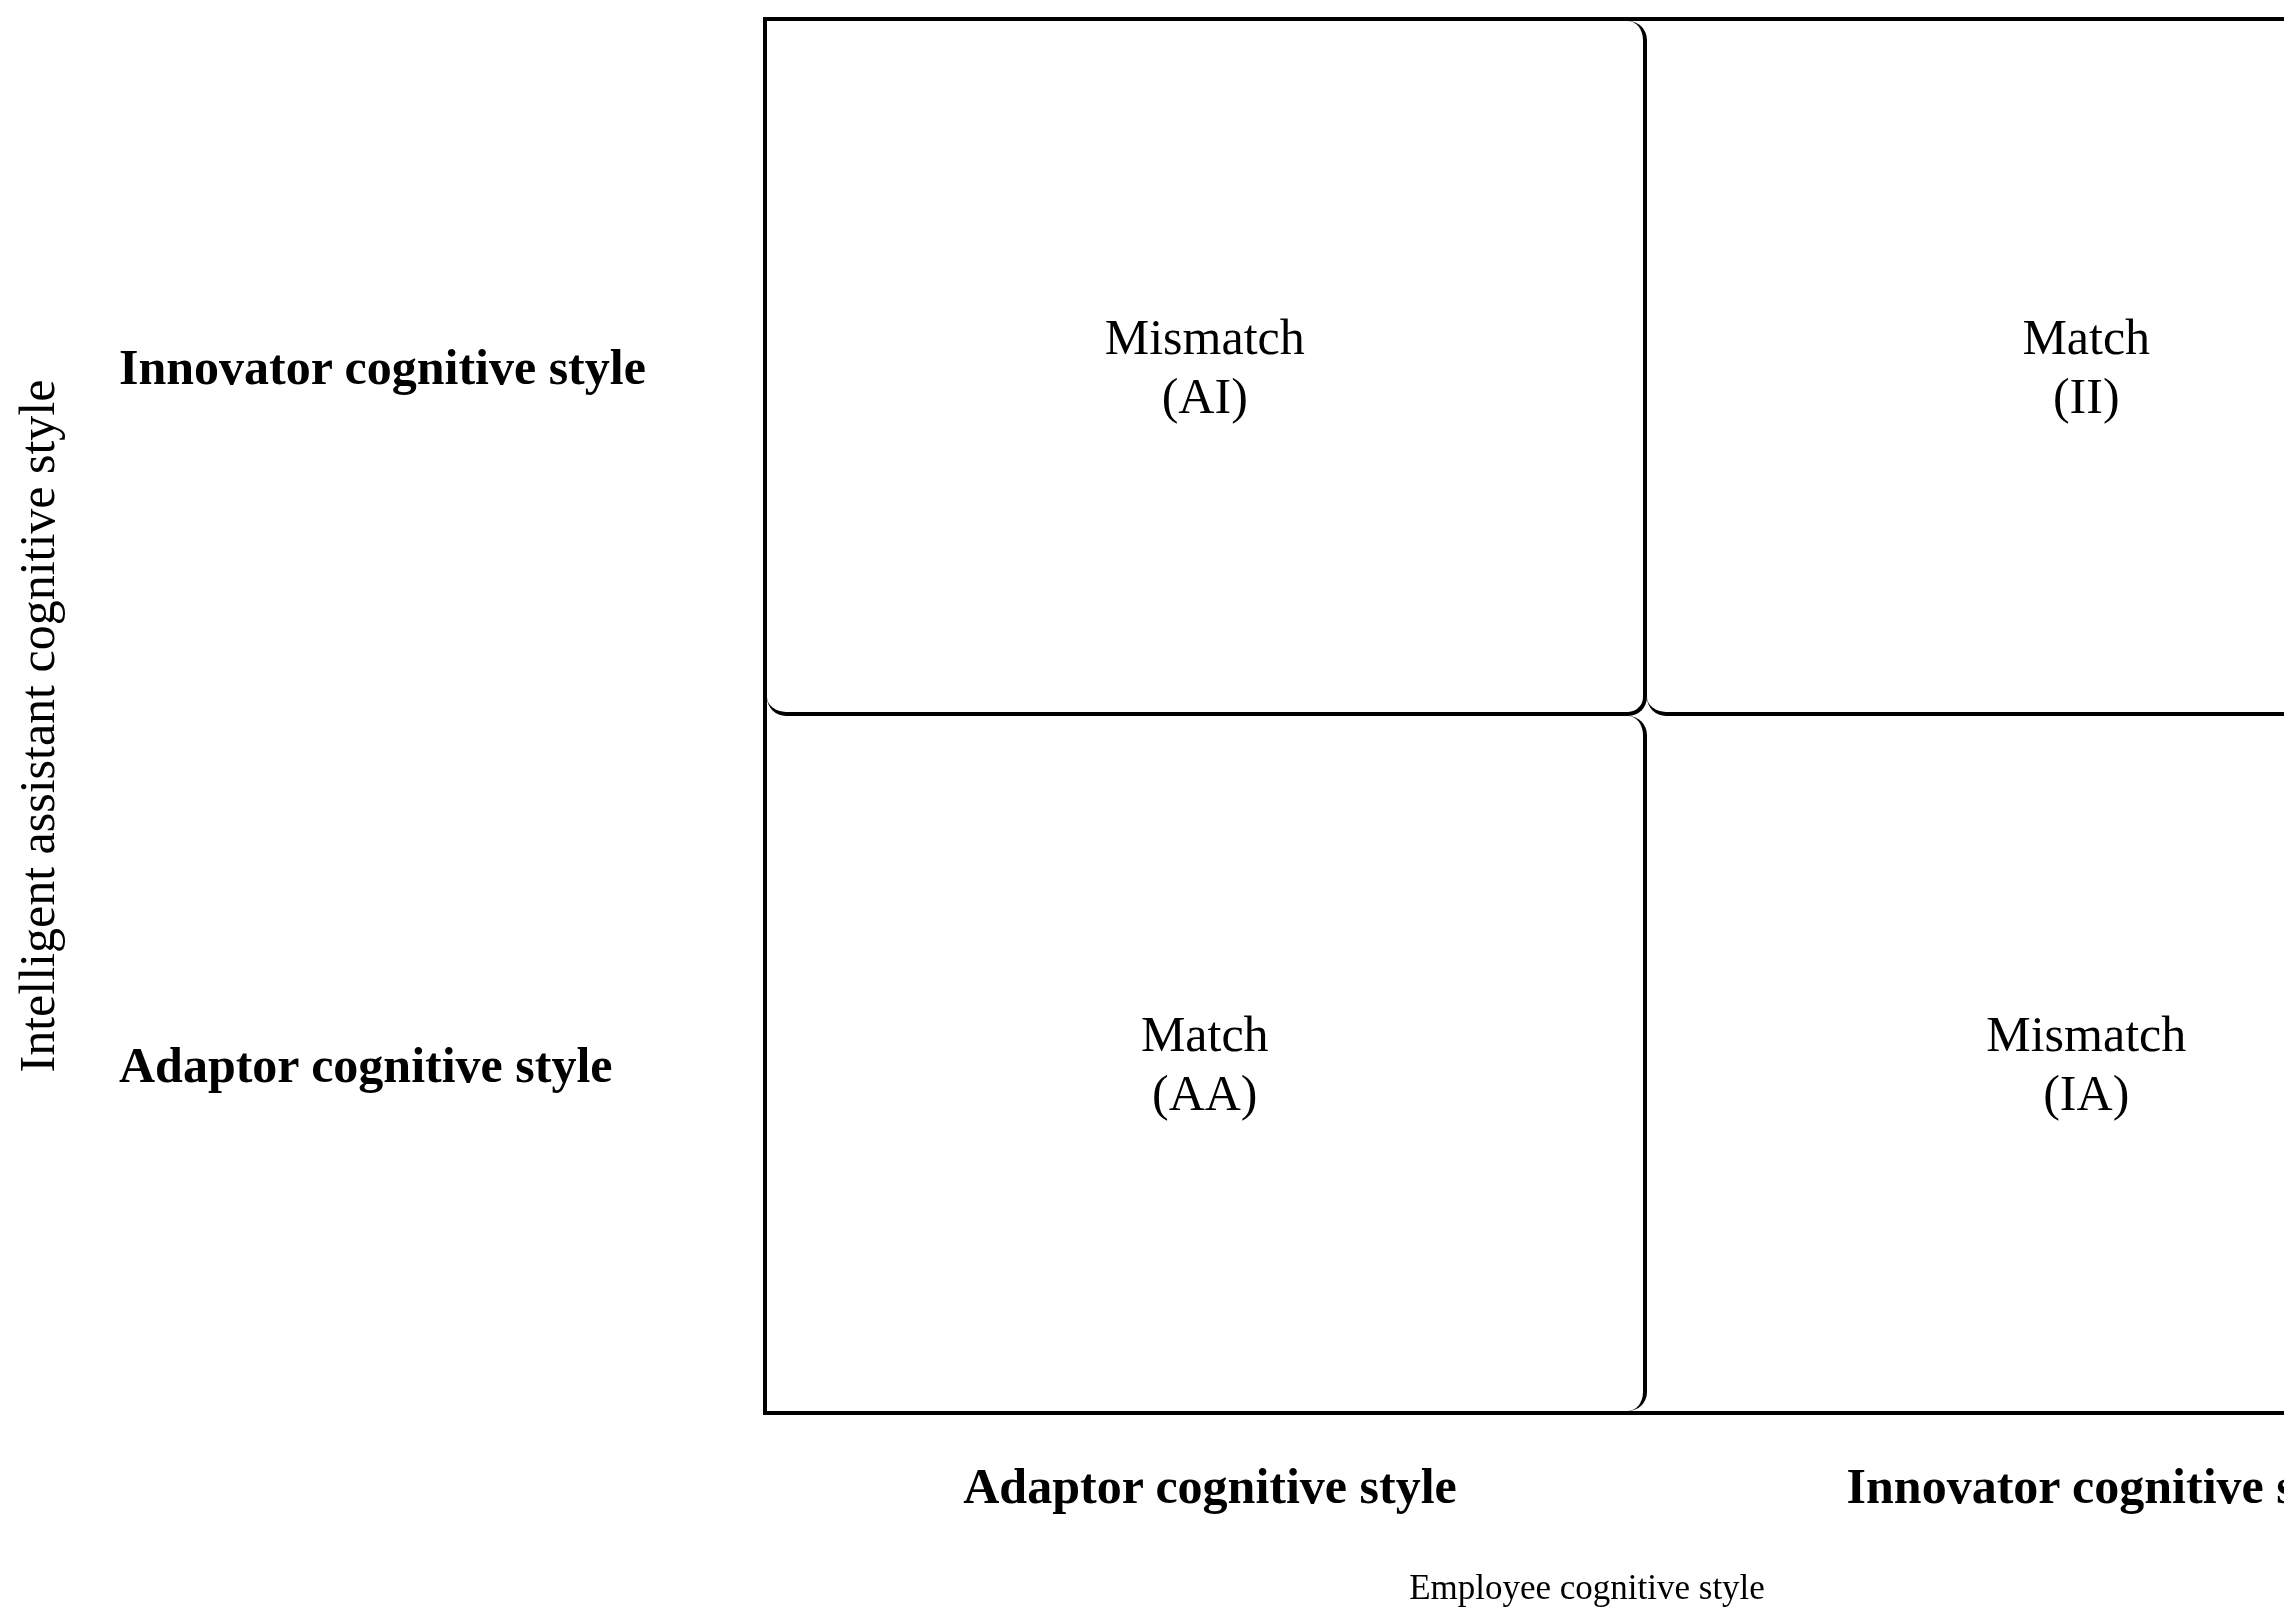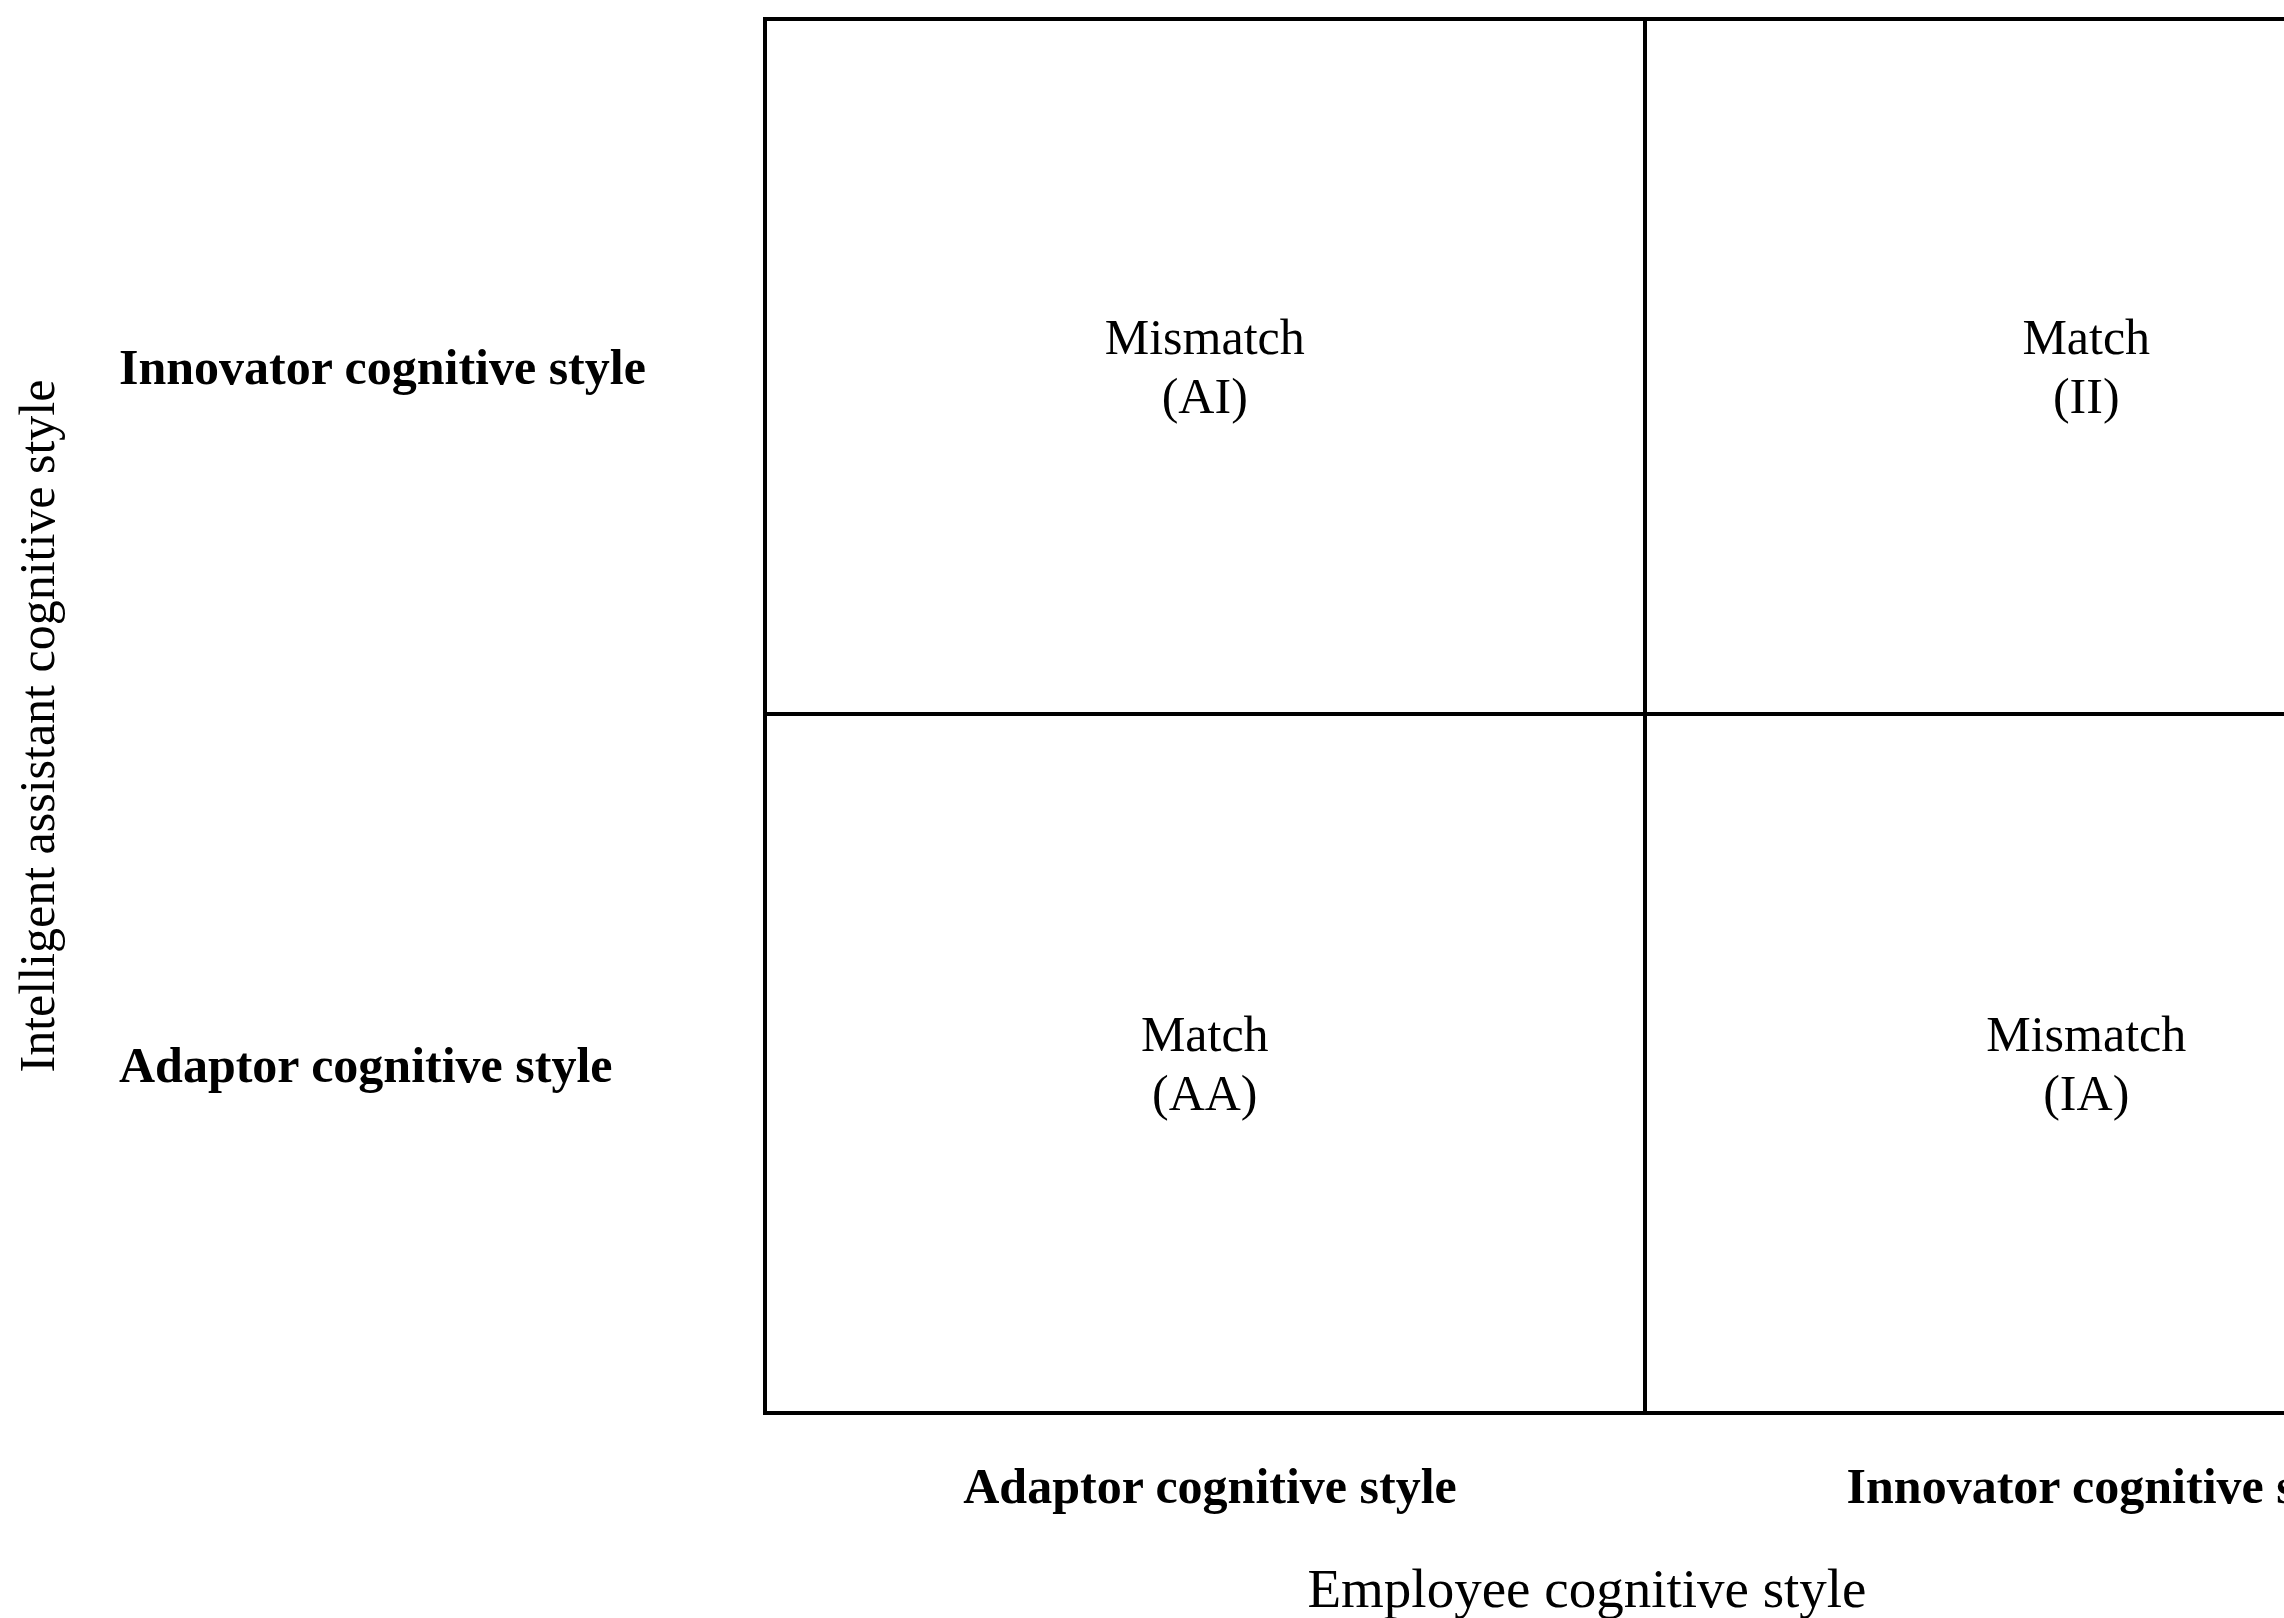--- a/index.html
+++ b/index.html
@@ -31,20 +31,21 @@
   }
   .cell {
     box-sizing: border-box;
     display: flex;
     flex-direction: column;
     align-items: center;
     justify-content: center;
     text-align: center;
     font-size: 50px;
     line-height: 59px;
+    border-radius: 19px;
   }
   .cell.q-tl { border-right: 4.6px solid #000000; border-bottom: 4.6px solid #000000; }
   .cell.q-tr { border-bottom: 4.6px solid #000000; }
   .cell.q-bl { border-right: 4.6px solid #000000; }
 
   
   .row-label {
     position: absolute;
     left: 119px;
     transform: translateY(-50%);
@@ -76,21 +77,21 @@
   }
   .col-label.col-1 { left: 1210px; }
   .col-label.col-2 { left: 2110px; }
 
   
   .x-axis-title {
     position: absolute;
     left: 1587px;
     top: 1588px;
     transform: translate(-50%, -50%);
-    font-size: 55px;
+    font-size: 35px;
     white-space: nowrap;
   }
 </style>
 </head>
 <body>
 
 <div class="canvas">
 
   <div class="y-axis-title">Intelligent assistant cognitive style</div>
 

